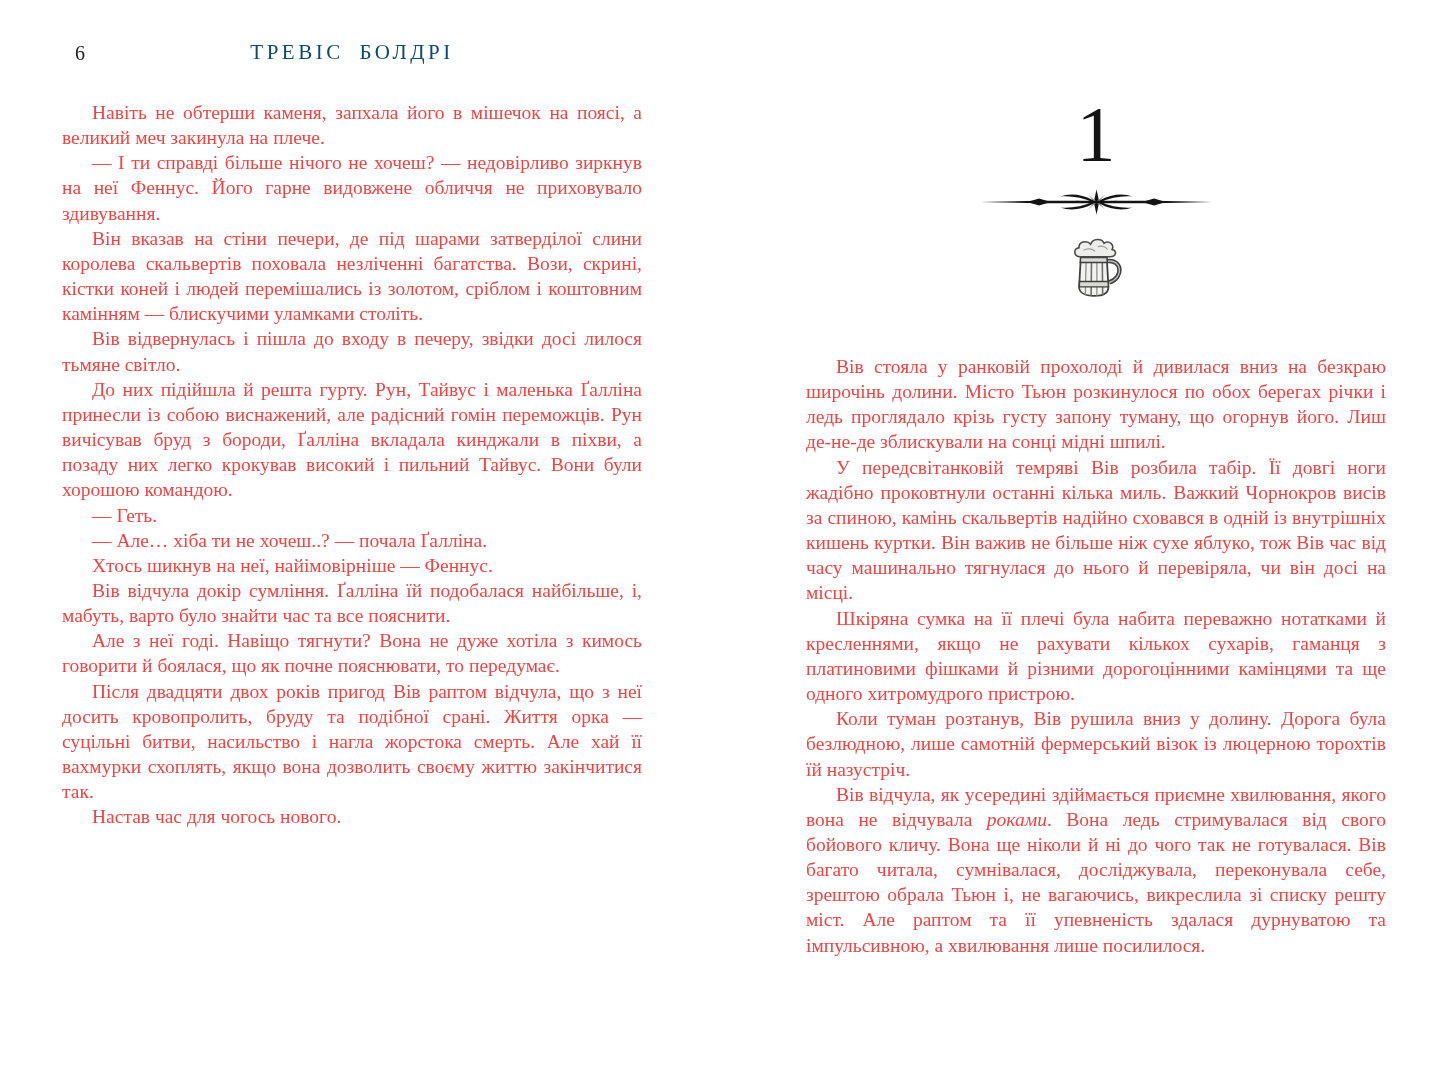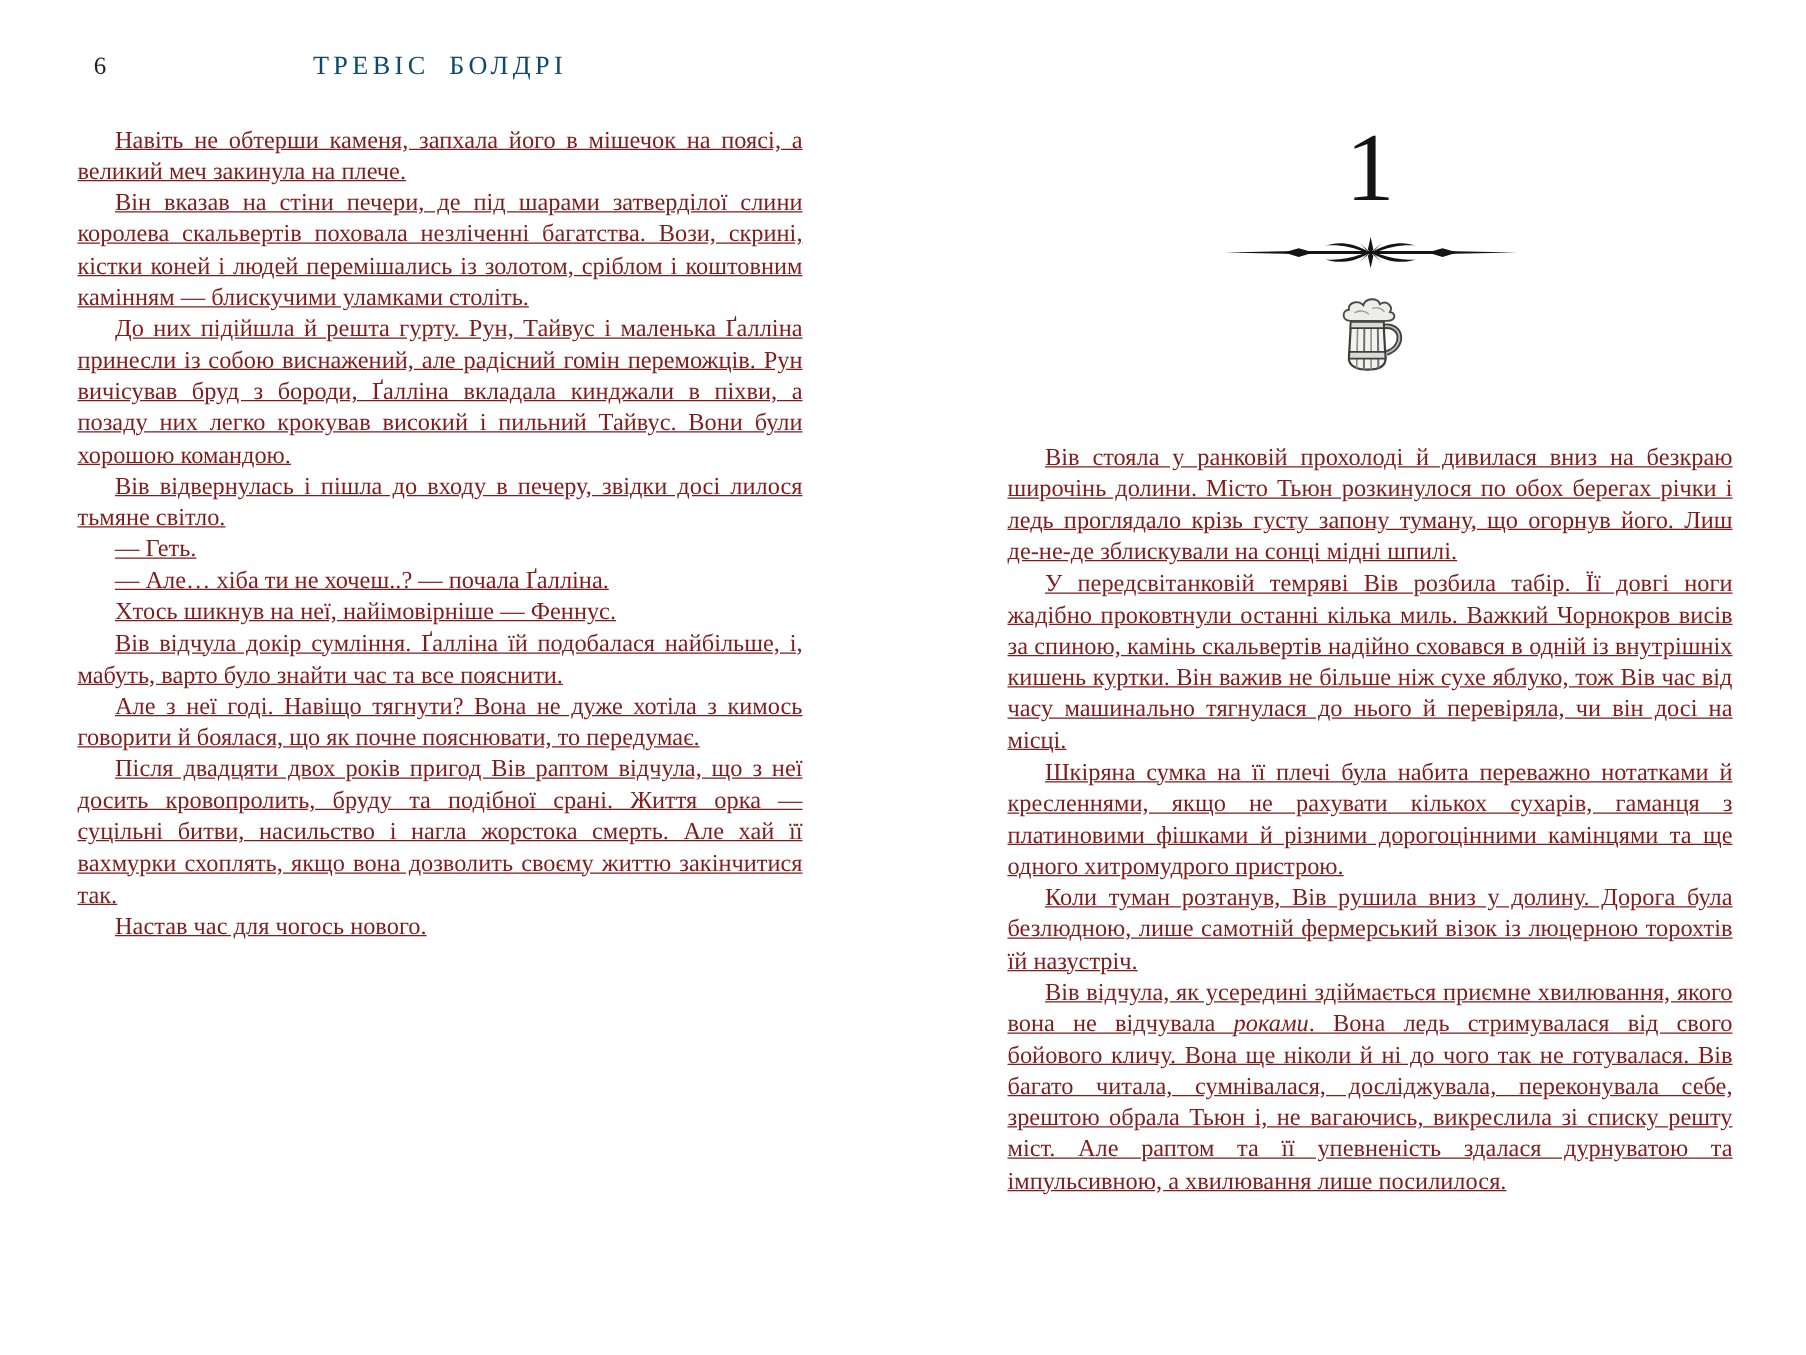--- a/index.html
+++ b/index.html
@@ -34,22 +34,21 @@
     width: 580px;
   }
   #left-body  { left: 62px;  top: 100px; }
   #right-body { left: 806px; top: 354px; }
   .para {
     margin: 0;
     font-size: 19.5px;
     line-height: 25.15px;
     text-align: justify;
     text-indent: 30px;
-    color: #7f1d1d;
-    text-decoration: underline;
+    color: #ef4444;
   }
   .para i { font-style: italic; margin-top: 24px; }
   
   .chapter-number {
     position: absolute;
     left: 806px; top: 94px;
     width: 580px;
     text-align: center;
     font-size: 78px;
     line-height: 80px;
@@ -73,23 +72,24 @@
 <body>
 
 <div class="spread">
 
   <div class="page-number">6</div>
 
   <div class="running-header">ТРЕВІС БОЛДРІ</div>
 
   <div id="left-body" class="body-column">
       <p class="para">Навіть не обтерши каменя, запхала його в мішечок на поясі, а великий меч закинула на плече.</p>
+      <p class="para">— І ти справді більше нічого не хочеш? — недовірливо зиркнув на неї Феннус. Його гарне видовжене обличчя не приховувало здивування.</p>
       <p class="para">Він вказав на стіни печери, де під шарами затверділої слини королева скальвертів поховала незліченні багатства. Вози, скрині, кістки коней і людей перемішались із золотом, сріблом і коштовним камінням — блискучими уламками століть.</p>
+      <p class="para">Вів відвернулась і пішла до входу в печеру, звідки досі лилося тьмяне світло.</p>
       <p class="para">До них підійшла й решта гурту. Рун, Тайвус і маленька Ґалліна принесли із собою виснажений, але радісний гомін переможців. Рун вичісував бруд з бороди, Ґалліна вкладала кинджали в піхви, а позаду них легко крокував високий і пильний Тайвус. Вони були хорошою командою.</p>
-      <p class="para">Вів відвернулась і пішла до входу в печеру, звідки досі лилося тьмяне світло.</p>
       <p class="para">— Геть.</p>
       <p class="para">— Але… хіба ти не хочеш..? — почала Ґалліна.</p>
       <p class="para">Хтось шикнув на неї, найімовірніше — Феннус.</p>
       <p class="para">Вів відчула докір сумління. Ґалліна їй подобалася найбільше, і, мабуть, варто було знайти час та все пояснити.</p>
       <p class="para">Але з неї годі. Навіщо тягнути? Вона не дуже хотіла з кимось говорити й боялася, що як почне пояснювати, то передумає.</p>
       <p class="para">Після двадцяти двох років пригод Вів раптом відчула, що з неї досить кровопролить, бруду та подібної срані. Життя орка — суцільні битви, насильство і нагла жорстока смерть. Але хай її вахмурки схоплять, якщо вона дозволить своєму життю закінчитися так.</p>
       <p class="para">Настав час для чогось нового.</p>
     </div>
 
   <div class="chapter-number">1</div>

